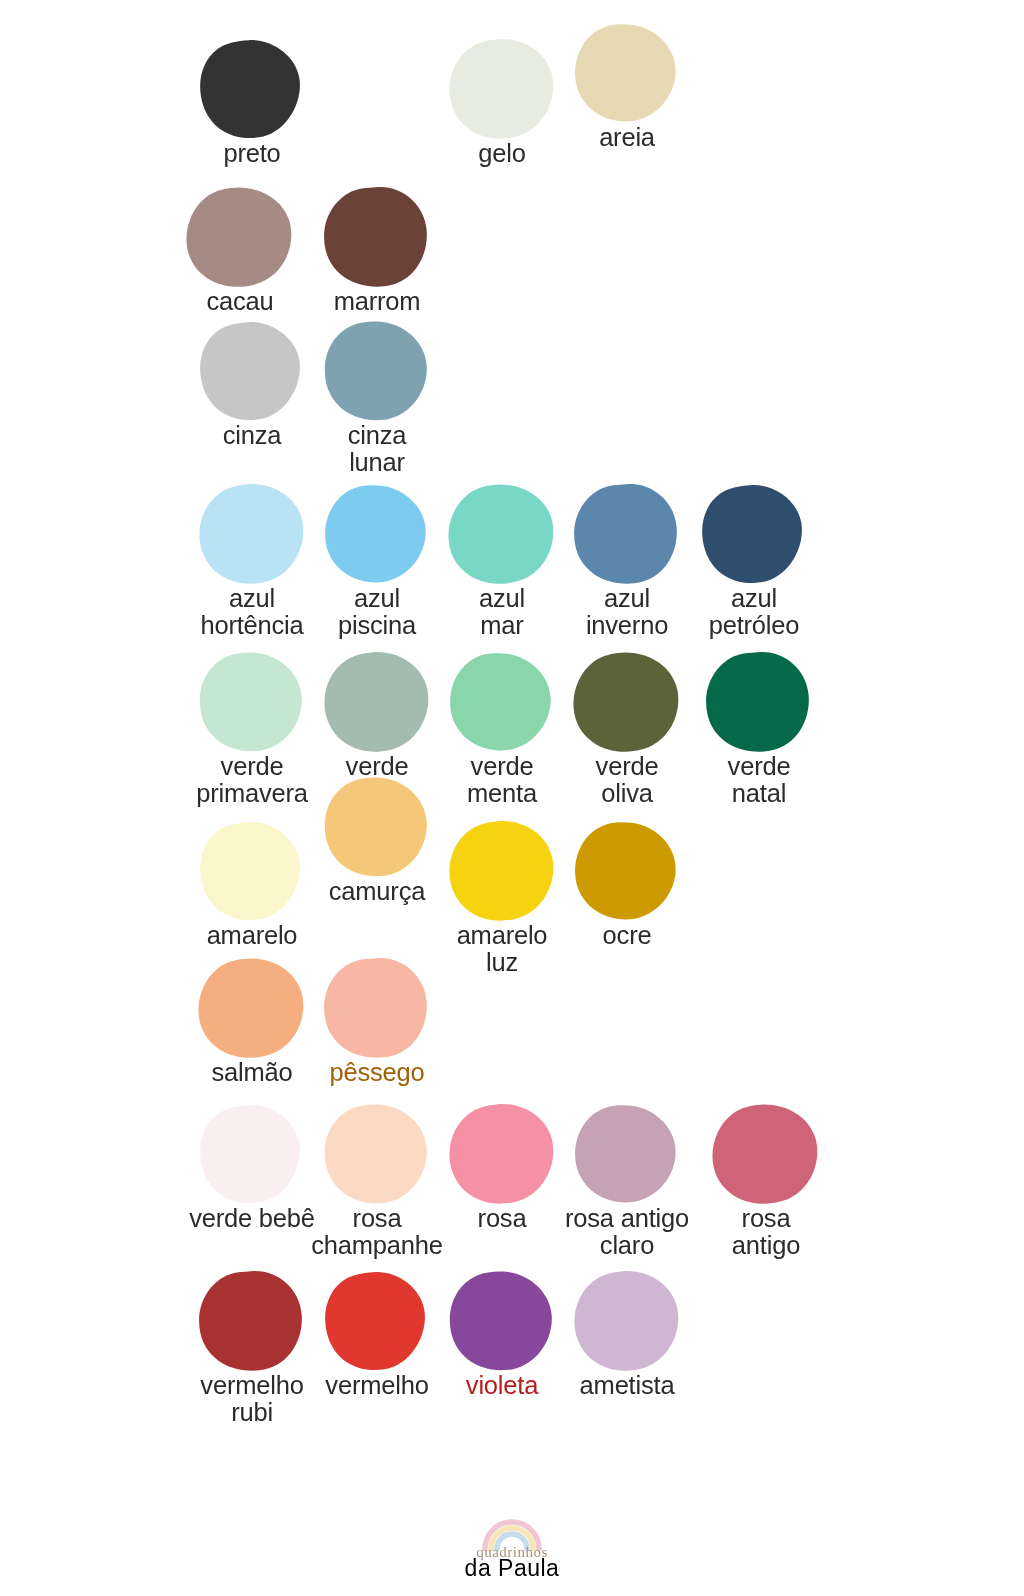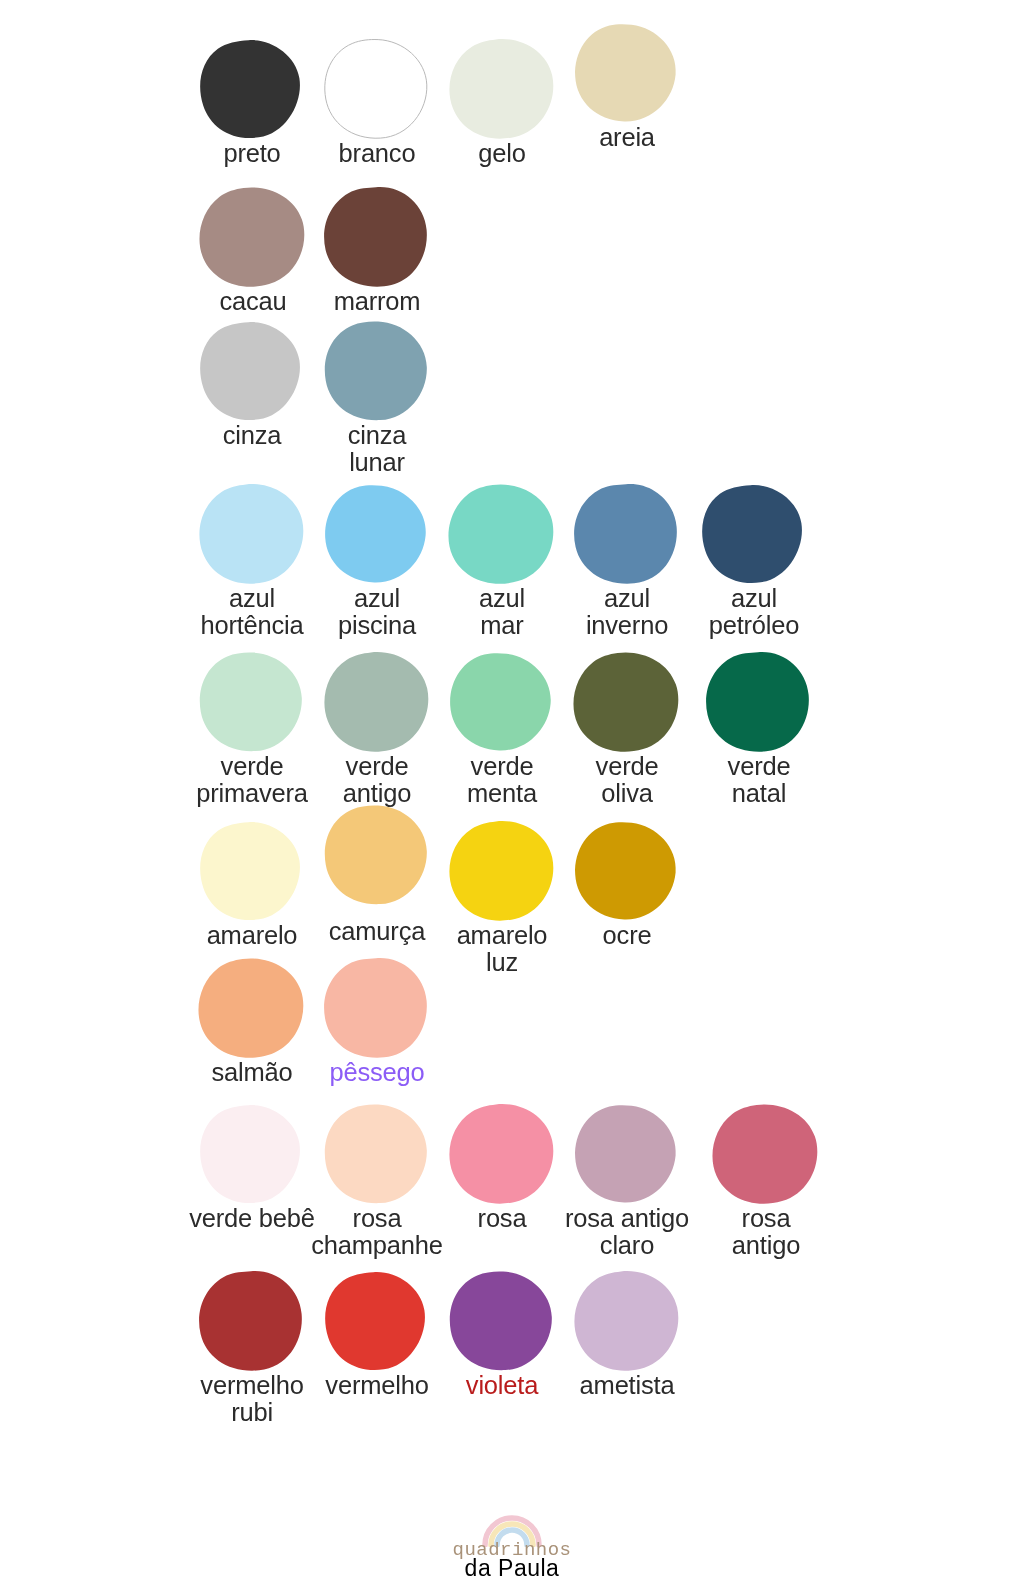--- a/index.html
+++ b/index.html
@@ -66,22 +66,22 @@
     display: flex;
     flex-direction: column;
     align-items: center;
     justify-content: flex-end;
   }
   #rainbow-icon {
     display: block;
     margin-bottom: -6px;
   }
   .logo-line1 {
-    font-family: Liberation Mono, monospace;
-    font-size: 19px;
+    font-family: Liberation Serif, serif;
+    font-size: 15px;
     color: #a99279;
     letter-spacing: 0.5px;
     line-height: 1;
   }
   .logo-line2 {
     font-family: "Liberation Sans", "DejaVu Sans", sans-serif;
     font-size: 23px;
     color: #a99279;
     letter-spacing: 0.5px;
     line-height: 1;
@@ -93,45 +93,37 @@
 
 <div id="palette-canvas">
     <div class="swatch" style="left: 177px; top: 38px;">
       <div class="blob-wrap">
         <svg class="blob" viewBox="0 0 108 102">
           <path d="M50.5,2.2C72.8,0.5 97.5,16.5 101.4,40.2C105.2,63.9 88.6,95.2 60.8,99.3C33.1,103.4 12.1,88.8 5.2,67.4C-1.8,46.1 3.3,22.6 19.9,10.7C28.2,4.8 39.4,3.0 50.5,2.2Z" fill="#333333"></path>
         </svg>
       </div>
       <div class="swatch-label" style="color: rgb(43, 43, 43);">preto</div>
     </div>
-    <div class="swatch" style="left: 302px; top: 38px;">
-      <div class="blob-wrap">
-        <svg class="blob" viewBox="0 0 108 102">
-          <path d="M55.2,1.6C79.9,2.6 102.9,21.7 103.8,46.9C104.7,72.1 86.0,98.5 57.4,100.1C28.8,101.8 7.2,84.9 2.8,61.0C-1.6,37.1 8.6,14.2 29.2,5.5C37.5,2.0 46.6,1.2 55.2,1.6Z" fill="#ffffff" stroke="#b9b9b9" stroke-width="1"></path>
-        </svg>
-      </div>
-      <div class="swatch-label" style="color: rgb(43, 43, 43);">branco</div>
-    </div>
     <div class="swatch" style="left: 427px; top: 38px; justify-content: flex-end;">
       <div class="blob-wrap">
         <svg class="blob" viewBox="0 0 108 102">
           <path d="M47.9,1.4C73.4,-1.5 98.9,13.6 104.2,37.5C109.5,61.4 95.7,92.1 66.9,98.9C38.1,105.7 13.5,92.6 4.9,70.3C-3.7,48.0 4.0,21.5 23.5,8.9C31.0,4.0 39.6,2.3 47.9,1.4Z" fill="#e8ece0"></path>
         </svg>
       </div>
       <div class="swatch-label" style="color: rgb(43, 43, 43);">gelo</div>
     </div>
     <div class="swatch" style="left: 552px; top: 22px;">
       <div class="blob-wrap">
         <svg class="blob" viewBox="0 0 108 102">
           <path d="M58.6,2.8C83.8,5.9 104.7,27.4 102.6,52.4C100.5,77.4 79.2,100.3 51.3,99.4C23.4,98.5 3.5,79.3 2.2,54.5C0.9,29.7 15.3,8.7 36.4,3.6C43.5,1.9 51.2,1.9 58.6,2.8Z" fill="#e6d9b4"></path>
         </svg>
       </div>
       <div class="swatch-label" style="color: rgb(43, 43, 43);">areia</div>
     </div>
-    <div class="swatch" style="left: 178px; top: 186px;">
+    <div class="swatch" style="left: 165px; top: 186px;">
       <div class="blob-wrap">
         <svg class="blob" viewBox="0 0 108 102">
           <path d="M44.6,2.0C69.0,-1.3 95.0,10.6 102.9,33.6C110.8,56.6 99.2,89.6 70.1,98.1C41.0,106.6 14.0,94.0 4.6,72.9C-4.8,51.8 2.4,24.8 20.3,11.0C27.5,5.5 36.2,3.1 44.6,2.0Z" fill="#a68b84"></path>
         </svg>
       </div>
       <div class="swatch-label" style="color: rgb(43, 43, 43);">cacau</div>
     </div>
     <div class="swatch" style="left: 302px; top: 186px;">
       <div class="blob-wrap">
         <svg class="blob" viewBox="0 0 108 102">
@@ -248,21 +240,21 @@
 natal</div>
     </div>
     <div class="swatch" style="left: 177px; top: 820px;">
       <div class="blob-wrap">
         <svg class="blob" viewBox="0 0 108 102">
           <path d="M50.5,2.2C72.8,0.5 97.5,16.5 101.4,40.2C105.2,63.9 88.6,95.2 60.8,99.3C33.1,103.4 12.1,88.8 5.2,67.4C-1.8,46.1 3.3,22.6 19.9,10.7C28.2,4.8 39.4,3.0 50.5,2.2Z" fill="#fcf6cd"></path>
         </svg>
       </div>
       <div class="swatch-label" style="color: rgb(43, 43, 43);">amarelo</div>
     </div>
-    <div class="swatch" style="left: 302px; top: 804px; gap: 12px;">
+    <div class="swatch" style="left: 302px; top: 776px;">
       <div class="blob-wrap">
         <svg class="blob" viewBox="0 0 108 102">
           <path d="M55.2,1.6C79.9,2.6 102.9,21.7 103.8,46.9C104.7,72.1 86.0,98.5 57.4,100.1C28.8,101.8 7.2,84.9 2.8,61.0C-1.6,37.1 8.6,14.2 29.2,5.5C37.5,2.0 46.6,1.2 55.2,1.6Z" fill="#f4c878"></path>
         </svg>
       </div>
       <div class="swatch-label" style="color: rgb(43, 43, 43);">camurça</div>
     </div>
     <div class="swatch" style="left: 427px; top: 820px;">
       <div class="blob-wrap">
         <svg class="blob" viewBox="0 0 108 102">
@@ -287,21 +279,21 @@
         </svg>
       </div>
       <div class="swatch-label" style="color: rgb(43, 43, 43);">ocre</div>
     </div>
     <div class="swatch" style="left: 302px; top: 957px;">
       <div class="blob-wrap">
         <svg class="blob" viewBox="0 0 108 102">
           <path d="M53.0,1.2C78.9,-0.9 101.2,18.0 103.6,43.7C106.0,69.4 90.8,97.4 61.2,100.3C31.6,103.2 8.2,87.9 2.6,63.9C-3.0,39.9 7.3,16.0 28.5,5.6C36.2,1.8 44.8,1.8 53.0,1.2Z" fill="#f8b7a4"></path>
         </svg>
       </div>
-      <div class="swatch-label" style="color: #8b5cf6;">pêssego</div>
+      <div class="swatch-label" style="color: #a16207;">pêssego</div>
     </div>
     <div class="swatch" style="left: 177px; top: 1103px;">
       <div class="blob-wrap">
         <svg class="blob" viewBox="0 0 108 102">
           <path d="M50.5,2.2C72.8,0.5 97.5,16.5 101.4,40.2C105.2,63.9 88.6,95.2 60.8,99.3C33.1,103.4 12.1,88.8 5.2,67.4C-1.8,46.1 3.3,22.6 19.9,10.7C28.2,4.8 39.4,3.0 50.5,2.2Z" fill="#fbeef1"></path>
         </svg>
       </div>
       <div class="swatch-label" style="color: rgb(43, 43, 43);">verde bebê</div>
     </div>
     <div class="swatch" style="left: 302px; top: 1103px;">

